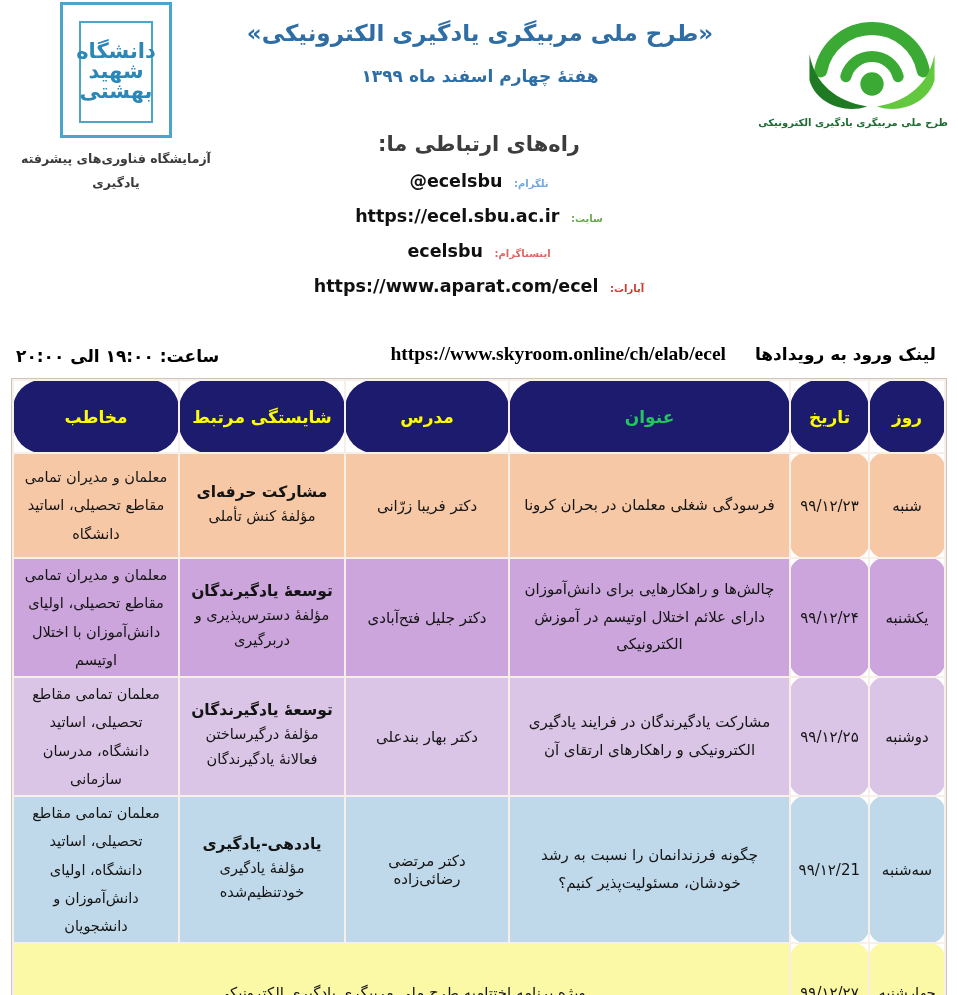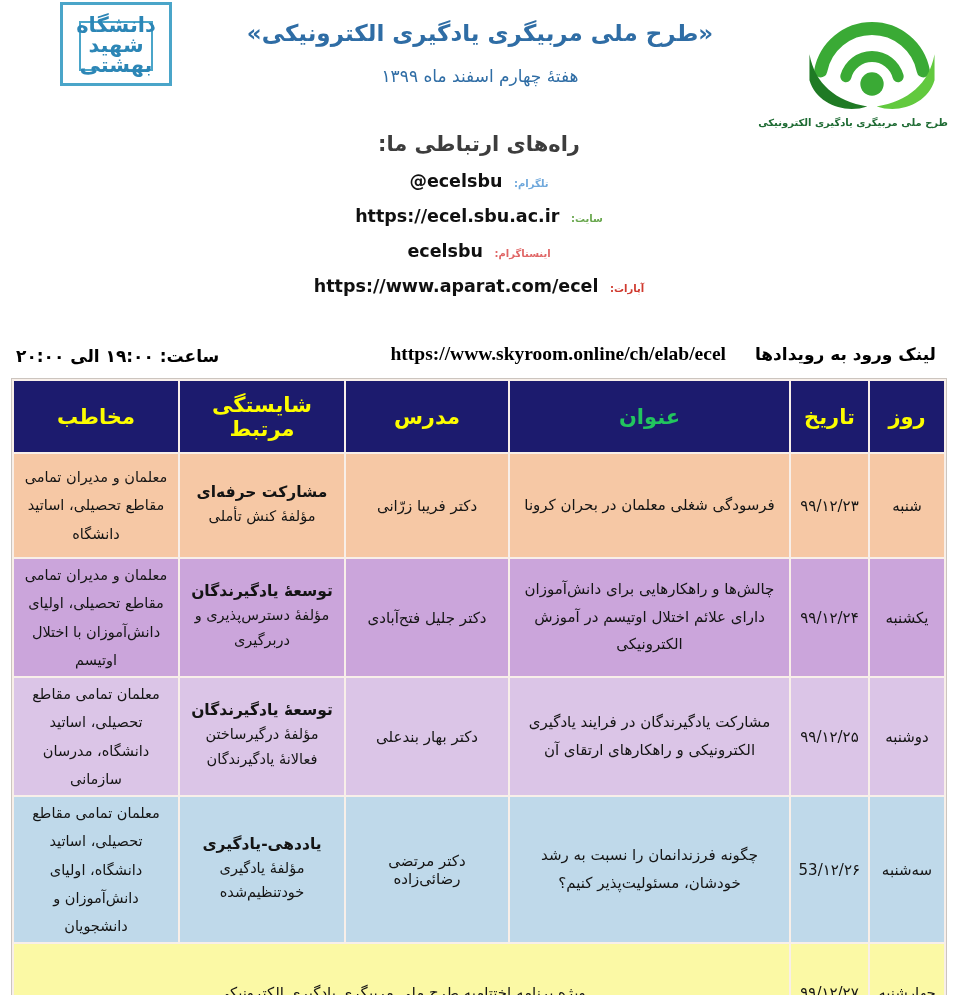--- a/index.html
+++ b/index.html
@@ -2,65 +2,66 @@
 <html lang="fa" dir="rtl"><head>
 <meta charset="utf-8">
 <style>
   html,body{margin:0;padding:0;}
   body{
     width:958px;height:995px;position:relative;background:#ffffff;
     font-family:"DejaVu Sans",sans-serif;direction:rtl;overflow:hidden;color:#141414;
   }
   
   .uni-block{position:absolute;top:2px;left:4px;width:224px;text-align:center;}
-  .uni-logo{width:112px;height:84px;margin:0 auto;border:3px solid #4aa5c9;padding:16px;box-sizing:border-box;background:#fff;}
+  .uni-logo{width:112px;height:136px;margin:0 auto;border:3px solid #4aa5c9;padding:16px;box-sizing:border-box;background:#fff;}
   .uni-logo-inner{height:100%;border:2px solid #4aa5c9;display:flex;flex-direction:column;align-items:center;justify-content:center;color:#2c86b6;font-weight:bold;}
   .uni-logo-line{font-size:21px;line-height:0.95;letter-spacing:-1px;}
   .uni-captions{margin-top:9px;font-size:12.5px;font-weight:bold;color:#3a3a3a;line-height:1.9;}
   .title-block{position:absolute;top:20px;left:234px;width:492px;text-align:center;}
   .page-title{font-size:23px;font-weight:bold;color:#2f6da5;}
-  .page-subtitle{margin-top:20px;font-size:17px;font-weight:normal;color:#2f6da5;}
+  .page-subtitle{margin-top:20px;font-size:17px;font-weight:bold;color:#2f6da5;}
   .program-block{position:absolute;top:0;right:10px;width:152px;text-align:center;}
   .program-caption{font-size:10px;font-weight:bold;color:#1e6b33;margin-top:1px;white-space:nowrap;}
   
   .contact-block{position:absolute;top:132px;left:0;width:100%;text-align:center;}
   .contact-heading{font-size:21px;font-weight:bold;color:#3d3d3d;}
   .contact-line{margin-top:15px;font-weight:bold;}
   .contact-label{font-size:10px;margin-left:6px;}
   .contact-value{font-size:17.5px;color:#101010;}
   
   .session-time{position:absolute;top:346px;left:16px;font-size:17px;font-weight:bold;color:#000;}
   .session-link{position:absolute;top:343px;right:22px;display:flex;align-items:baseline;gap:14px;}
   .session-link-label{font-size:17px;font-weight:bold;color:#000;margin-left:15px;}
   .session-url{font-family:"Liberation Serif","DejaVu Serif",serif;font-size:19.5px;font-weight:bold;color:#000;text-align:center;}
   
   table.schedule{position:absolute;top:379px;left:12px;width:932px;border-collapse:collapse;table-layout:fixed;outline:1px solid #ccc5bf;}
   .schedule th,.schedule td{border:2px solid #f8efe9;text-align:center;vertical-align:middle;padding:2px 8px;overflow:hidden;}
-  .schedule th{font-size:21px;font-weight:bold;}
+  .schedule th{font-size:17px;font-weight:bold;border-radius:29px;}
   tr.hrow{height:73px;} tr.r0{height:105px;} tr.r1{height:108px;} tr.r2{height:103px;} tr.r3{height:117px;} tr.r4{height:100px;}
-  .cell-day,.cell-date{font-size:15px;}
+  .cell-day,.cell-date{font-size:15px;border-radius:15px;}
   .cell-title{font-size:15px;line-height:1.85;padding:2px 12px;}
   .cell-instructor{font-size:15px;}
   .comp-main{font-size:15.5px;font-weight:bold;}
   .comp-sub{font-size:14.5px;margin-top:3px;line-height:1.7;}
   .cell-audience{font-size:14.5px;line-height:1.95;padding:2px 13px;}
   .cell-note{font-size:15px;}
 </style>
 </head>
 <body>
 
 <div class="uni-block">
   <div class="uni-logo">
     <div class="uni-logo-inner">
       <div class="uni-logo-line">دانشگاه</div>
       <div class="uni-logo-line">شهید</div>
       <div class="uni-logo-line">بهشتی</div>
     </div>
   </div>
   <div class="uni-captions">
+    <div>آزمایشگاه فناوری‌های پیشرفته یادگیری</div>
   </div>
 </div>
 
 <div class="title-block">
   <div class="page-title">«طرح ملی مربیگری یادگیری الکترونیکی»</div>
   <div class="page-subtitle">هفتۀ چهارم اسفند ماه ۱۳۹۹</div>
 </div>
 
 <div class="program-block">
   <svg width="140" height="112" viewBox="0 0 150 120" aria-hidden="true">
@@ -151,21 +152,21 @@
       <td class="cell-title">مشارکت یادگیرندگان در فرایند یادگیری الکترونیکی و راهکارهای ارتقای آن</td>
       <td class="cell-instructor">دکتر بهار بندعلی</td>
       <td>
         <div class="comp-main">توسعۀ یادگیرندگان</div>
         <div class="comp-sub">مؤلفۀ درگیرساختن فعالانۀ یادگیرندگان</div>
       </td>
       <td class="cell-audience">معلمان تمامی مقاطع تحصیلی، اساتید دانشگاه، مدرسان سازمانی</td>
     </tr>
     <tr class="r3" style="background-color: rgb(191, 217, 234);">
       <td class="cell-day">سه‌شنبه</td>
-      <td class="cell-date">53/۱۲/۲۶</td>
+      <td class="cell-date">۹۹/۱۲/21</td>
       <td class="cell-title">چگونه فرزندانمان را نسبت به رشد خودشان، مسئولیت‌پذیر کنیم؟</td>
       <td class="cell-instructor">دکتر مرتضی رضائی‌زاده</td>
       <td>
         <div class="comp-main">یاددهی-یادگیری</div>
         <div class="comp-sub">مؤلفۀ یادگیری خودتنظیم‌شده</div>
       </td>
       <td class="cell-audience">معلمان تمامی مقاطع تحصیلی، اساتید دانشگاه، اولیای دانش‌آموزان و دانشجویان</td>
     </tr>
     <tr class="r4" style="background-color: rgb(251, 249, 165);">
       <td class="cell-day">چهارشنبه</td>

